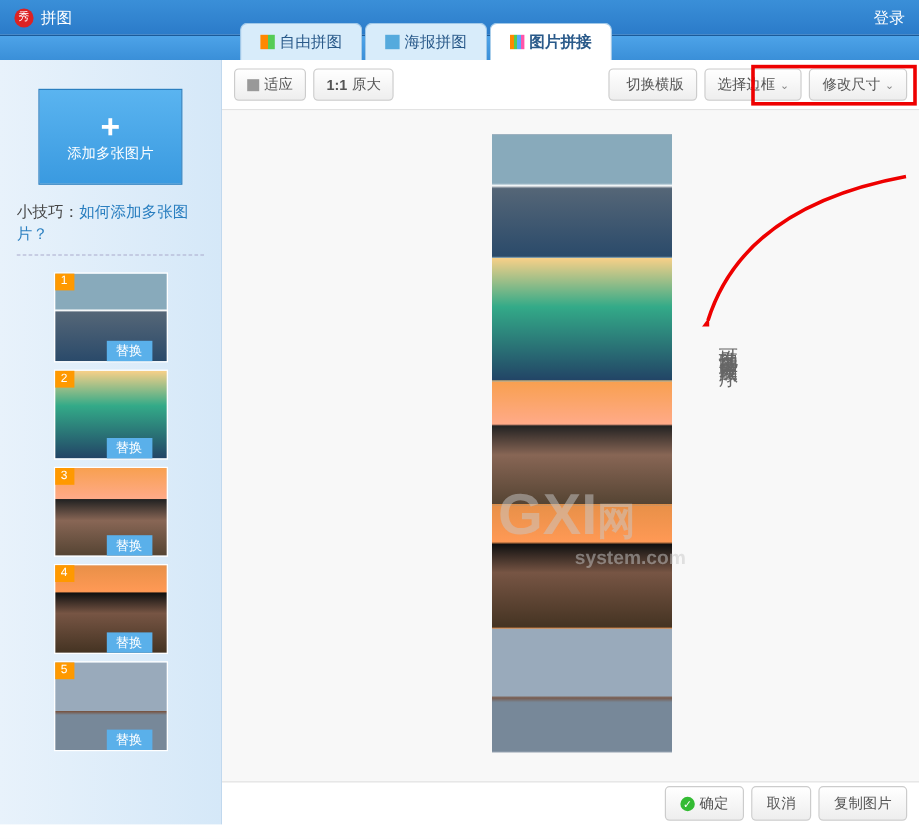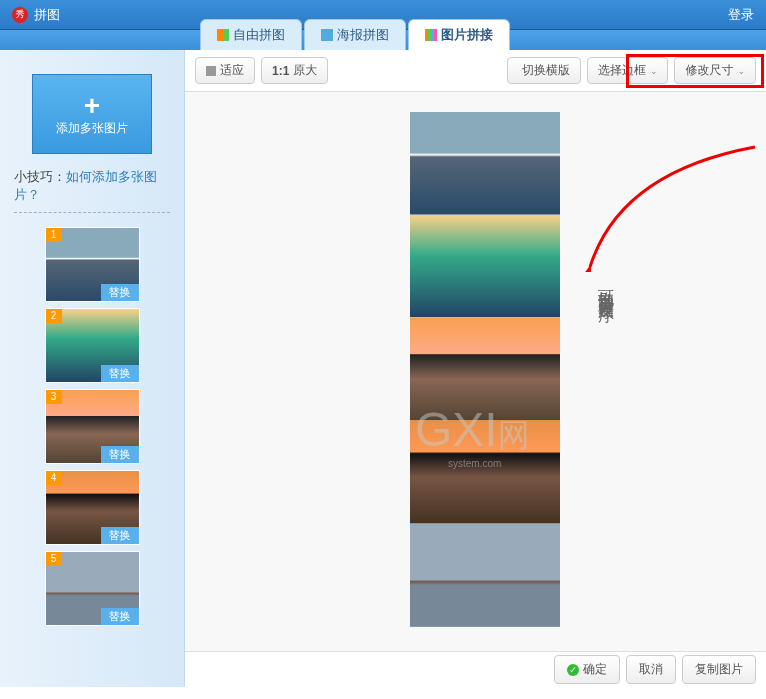--- a/index.html
+++ b/index.html
@@ -22,43 +22,43 @@
 .body{display:flex;height:calc(699px - 62px);background:#fff}
 
 .sidebar{width:185px;background:linear-gradient(90deg,#e8f2fb,#d5e8f8);padding:14px;display:flex;flex-direction:column;border-right:1px solid #c0d8ee}
 .addbox{width:120px;height:80px;margin:10px auto 6px;background:linear-gradient(#5ab4f0,#3a9ae0);color:#fff;display:flex;flex-direction:column;align-items:center;justify-content:center;font-size:12px;cursor:pointer;border:1px solid #2a7fc0}
 .addbox .plus{font-size:28px;line-height:1;font-weight:bold}
 .tip{font-size:13px;color:#444;margin:8px 0;padding-bottom:8px;border-bottom:1px dashed #aac}
 .tip a{color:#2a7fc0;text-decoration:none}
 .thumbs{overflow-y:auto;flex:1}
 .thumb{position:relative;width:95px;height:75px;margin:6px auto;border:1px solid #fff;background-size:cover;background-position:center}
 .thumb .num{position:absolute;top:0;left:0;width:16px;height:14px;background:#f90;color:#fff;font-size:10px;text-align:center;line-height:14px}
-.thumb .rep{position:absolute;bottom:0;right:0;background:#5ab0ea;color:#fff;font-size:11px;padding:1px 8px;cursor:pointer}
+.thumb .rep{position:absolute;bottom:0;right:12px;background:#5ab0ea;color:#fff;font-size:11px;padding:1px 8px;cursor:pointer}
 
 .main{flex:1;display:flex;flex-direction:column}
 .toolbar{height:42px;display:flex;align-items:center;padding:0 10px;gap:6px;border-bottom:1px solid #ddd;position:relative}
 .tbtn{border:1px solid #ccc;border-radius:4px;background:linear-gradient(#fff,#eee);padding:4px 10px;font-size:12px;color:#555;cursor:pointer;display:flex;align-items:center;gap:4px}
 .tbtn .sq{width:10px;height:10px;background:#999}
 .tbtn .dd{font-size:9px;color:#888}
 .toolbar .spacer{flex:1}
 .hl{position:absolute;border:3px solid #e00;top:4px;left:441px;width:138px;height:34px;pointer-events:none}
 
 .canvas{flex:1;background:#f8f8f8;position:relative;overflow:hidden}
 .stack{position:absolute;left:225px;top:20px;width:150px}
 .simg{width:150px;height:103px;background-size:cover;background-position:center;border-bottom:1px solid rgba(0,0,0,.1)}
 
 .arrow-svg{position:absolute;left:395px;top:50px;pointer-events:none}
 .note{position:absolute;left:410px;top:185px;writing-mode:vertical-rl;font-size:16px;color:#666;font-family:"KaiTi",serif;letter-spacing:2px}
 
 .footer{height:36px;display:flex;align-items:center;justify-content:flex-end;padding:0 10px;gap:6px;border-top:1px solid #ddd}
 .fbtn{border:1px solid #ccc;border-radius:4px;background:linear-gradient(#fff,#eee);padding:5px 12px;font-size:12px;color:#555;cursor:pointer;display:flex;align-items:center;gap:4px}
 .fbtn .ok{width:12px;height:12px;background:#3b3;border-radius:50%;color:#fff;font-size:9px;text-align:center;line-height:12px}
 
-.wm{position:absolute;left:230px;top:310px;font-size:48px;font-weight:normal;color:rgba(200,200,200,.5);pointer-events:none;font-family:Arial}
-.wm small{font-size:10px;display:block;margin-left:33px}
+.wm{position:absolute;left:230px;top:310px;font-size:48px;font-weight:bold;color:rgba(200,200,200,.5);pointer-events:none;font-family:Arial}
+.wm small{font-size:16px;display:block;margin-left:64px}
 
 
 .i-ship{background:linear-gradient(180deg,#8ab 0%,#8ab 40%,#fff 42%,#567 44%,#2a4a6a 100%)}
 .i-lake{background:linear-gradient(180deg,#f8d088 0%,#3a8 40%,#246 100%)}
 .i-sail1{background:linear-gradient(180deg,#f8a050 0%,#fa8 35%,#222 36%,#865 60%,#543 100%)}
 .i-sail2{background:linear-gradient(180deg,#e89048 0%,#f95 30%,#111 32%,#754 55%,#432 100%)}
 .i-boat{background:linear-gradient(180deg,#9ab 0%,#9ab 55%,#754 56%,#789 60%,#789 100%)}
 </style>
 </head>
 <body>

